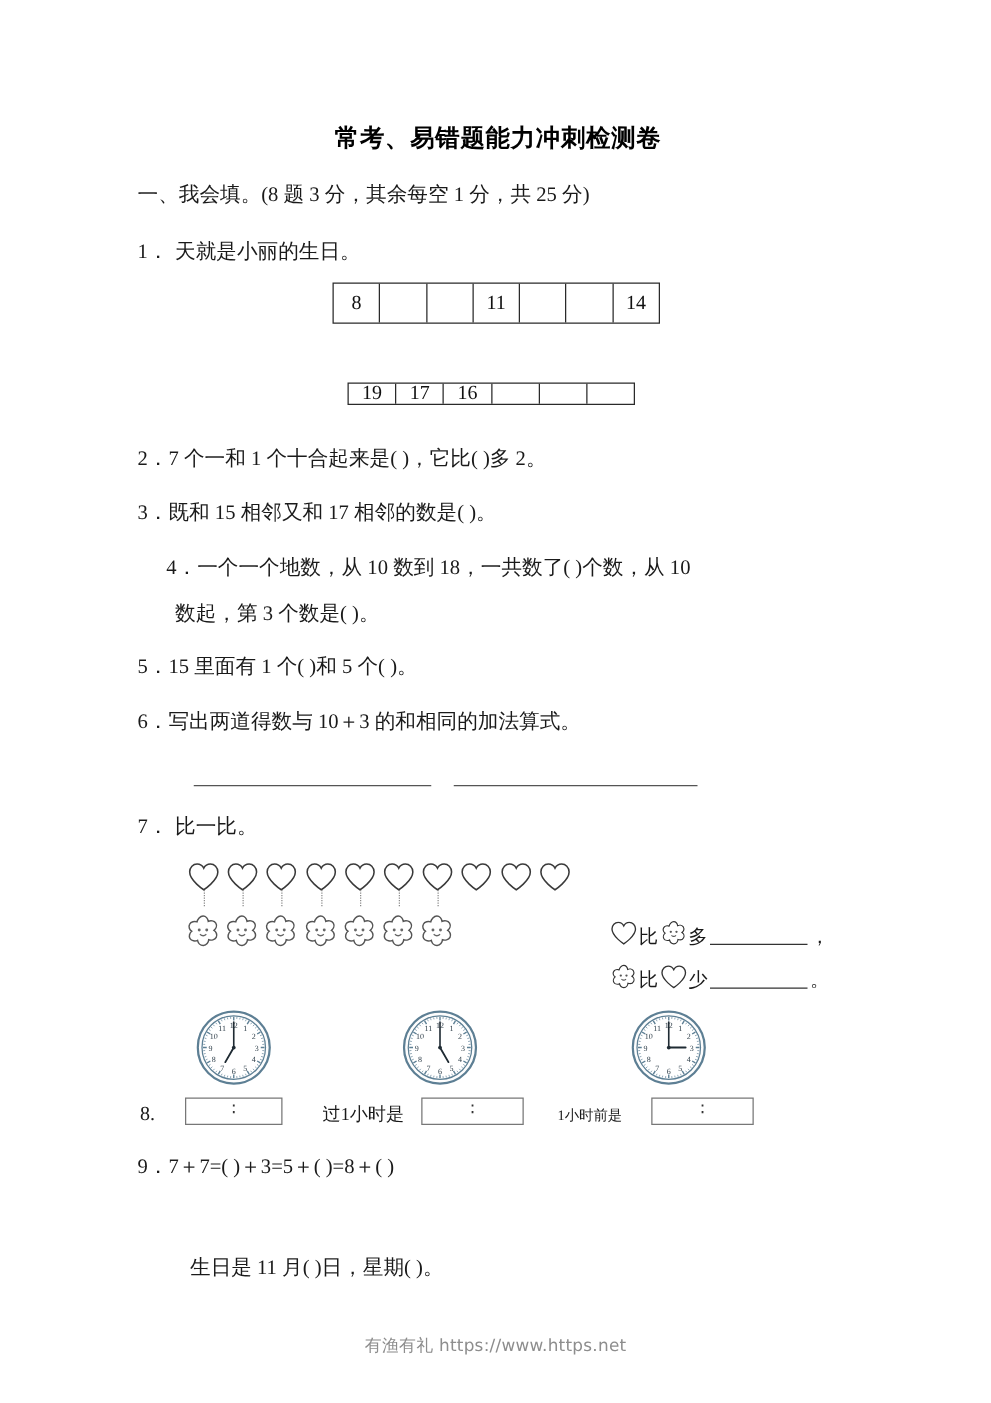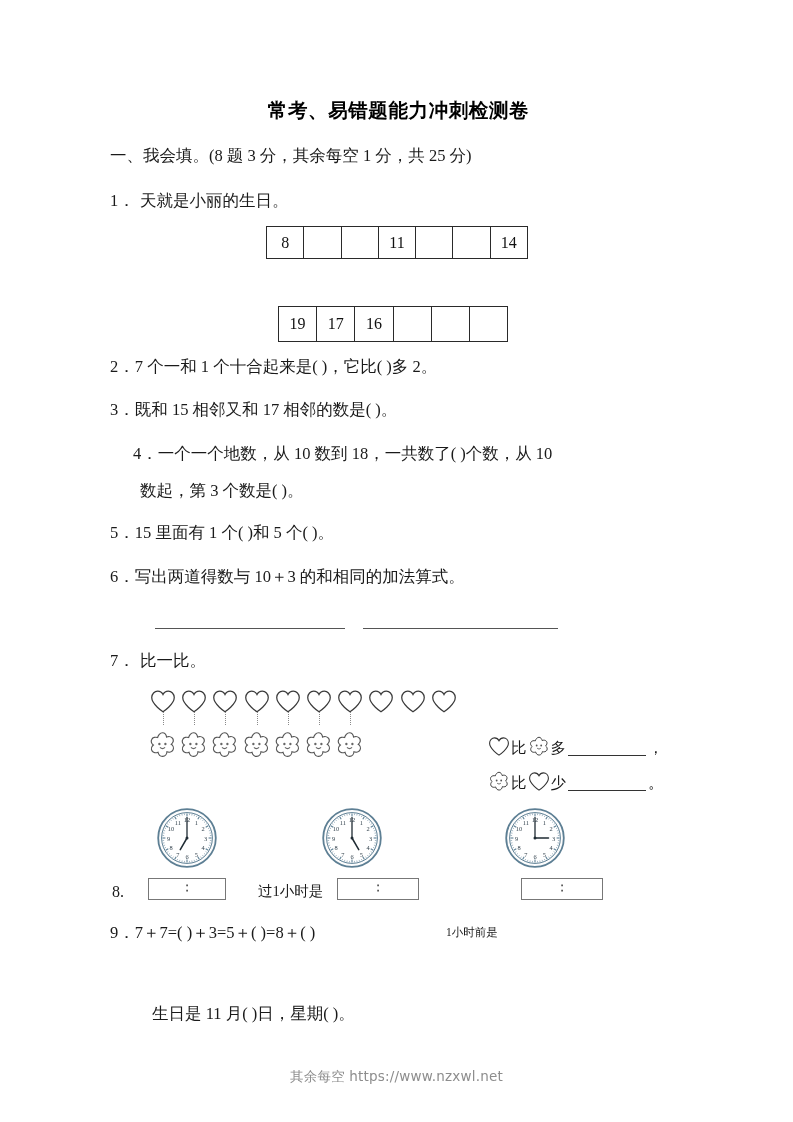--- a/index.html
+++ b/index.html
@@ -119,21 +119,20 @@
     position: absolute;
     font-size: 14.5px;
     white-space: nowrap;
     color: #1a1a1a;
   }
   .tiny-label {
     position: absolute;
     font-size: 11.5px;
     white-space: nowrap;
     color: #1a1a1a;
-    margin-top: 40px;
   }
 
   
   .watermark {
     position: absolute;
     left: 0;
     top: 1068px;
     width: 793px;
     text-align: center;
     font-family: "DejaVu Sans", sans-serif;
@@ -157,21 +156,21 @@
   <div class="strip" id="strip1" style="left:266px; top:226px; width:262px; height:33px;">
       <div class="cell" style="flex: 1 1 0px;">8</div>
       <div class="cell" style="flex: 1 1 0px;"></div>
       <div class="cell" style="flex: 1 1 0px;"></div>
       <div class="cell" style="flex: 1 1 0px;">11</div>
       <div class="cell" style="flex: 1 1 0px;"></div>
       <div class="cell" style="flex: 1 1 0px;"></div>
       <div class="cell" style="flex: 1 1 0px;">14</div>
     </div>
 
-  <div class="strip" id="strip2" style="left:278px; top:306px; width:230px; height:36px;">
+  <div class="strip" id="strip2" style="left:278px; top:306px; width:230px; height:18px;">
       <div class="cell" style="flex: 1 1 0px;">19</div>
       <div class="cell" style="flex: 1 1 0px;">17</div>
       <div class="cell" style="flex: 1 1 0px;">16</div>
       <div class="cell" style="flex: 1 1 0px;"></div>
       <div class="cell" style="flex: 1 1 0px;"></div>
       <div class="cell" style="flex: 1 1 0px;"></div>
     </div>
 
   <div class="line" style="left:110px; top:359px;">2．7 个一和 1 个十合起来是(        )，它比(        )多 2。</div>
 
@@ -564,15 +563,15 @@
 
   <div class="tiny-label" style="left:446px; top:885px;">1小时前是</div>
   <div class="ansbox" style="left:521px; top:878px; width:82px; height:22px;">
     <span class="colon">∶</span>
   </div>
 
   <div class="line" style="left:110px; top:925px;">9．7＋7=(        )＋3=5＋(        )=8＋(        )</div>
 
   <div class="line" style="left:152px; top:1006px;">生日是 11 月(        )日，星期(        )。</div>
 
-  <div class="watermark">其余每空 https://www.nzxwl.net</div>
+  <div class="watermark">有渔有礼 https://www.https.net</div>
 
 </div>
 
 </body></html>

